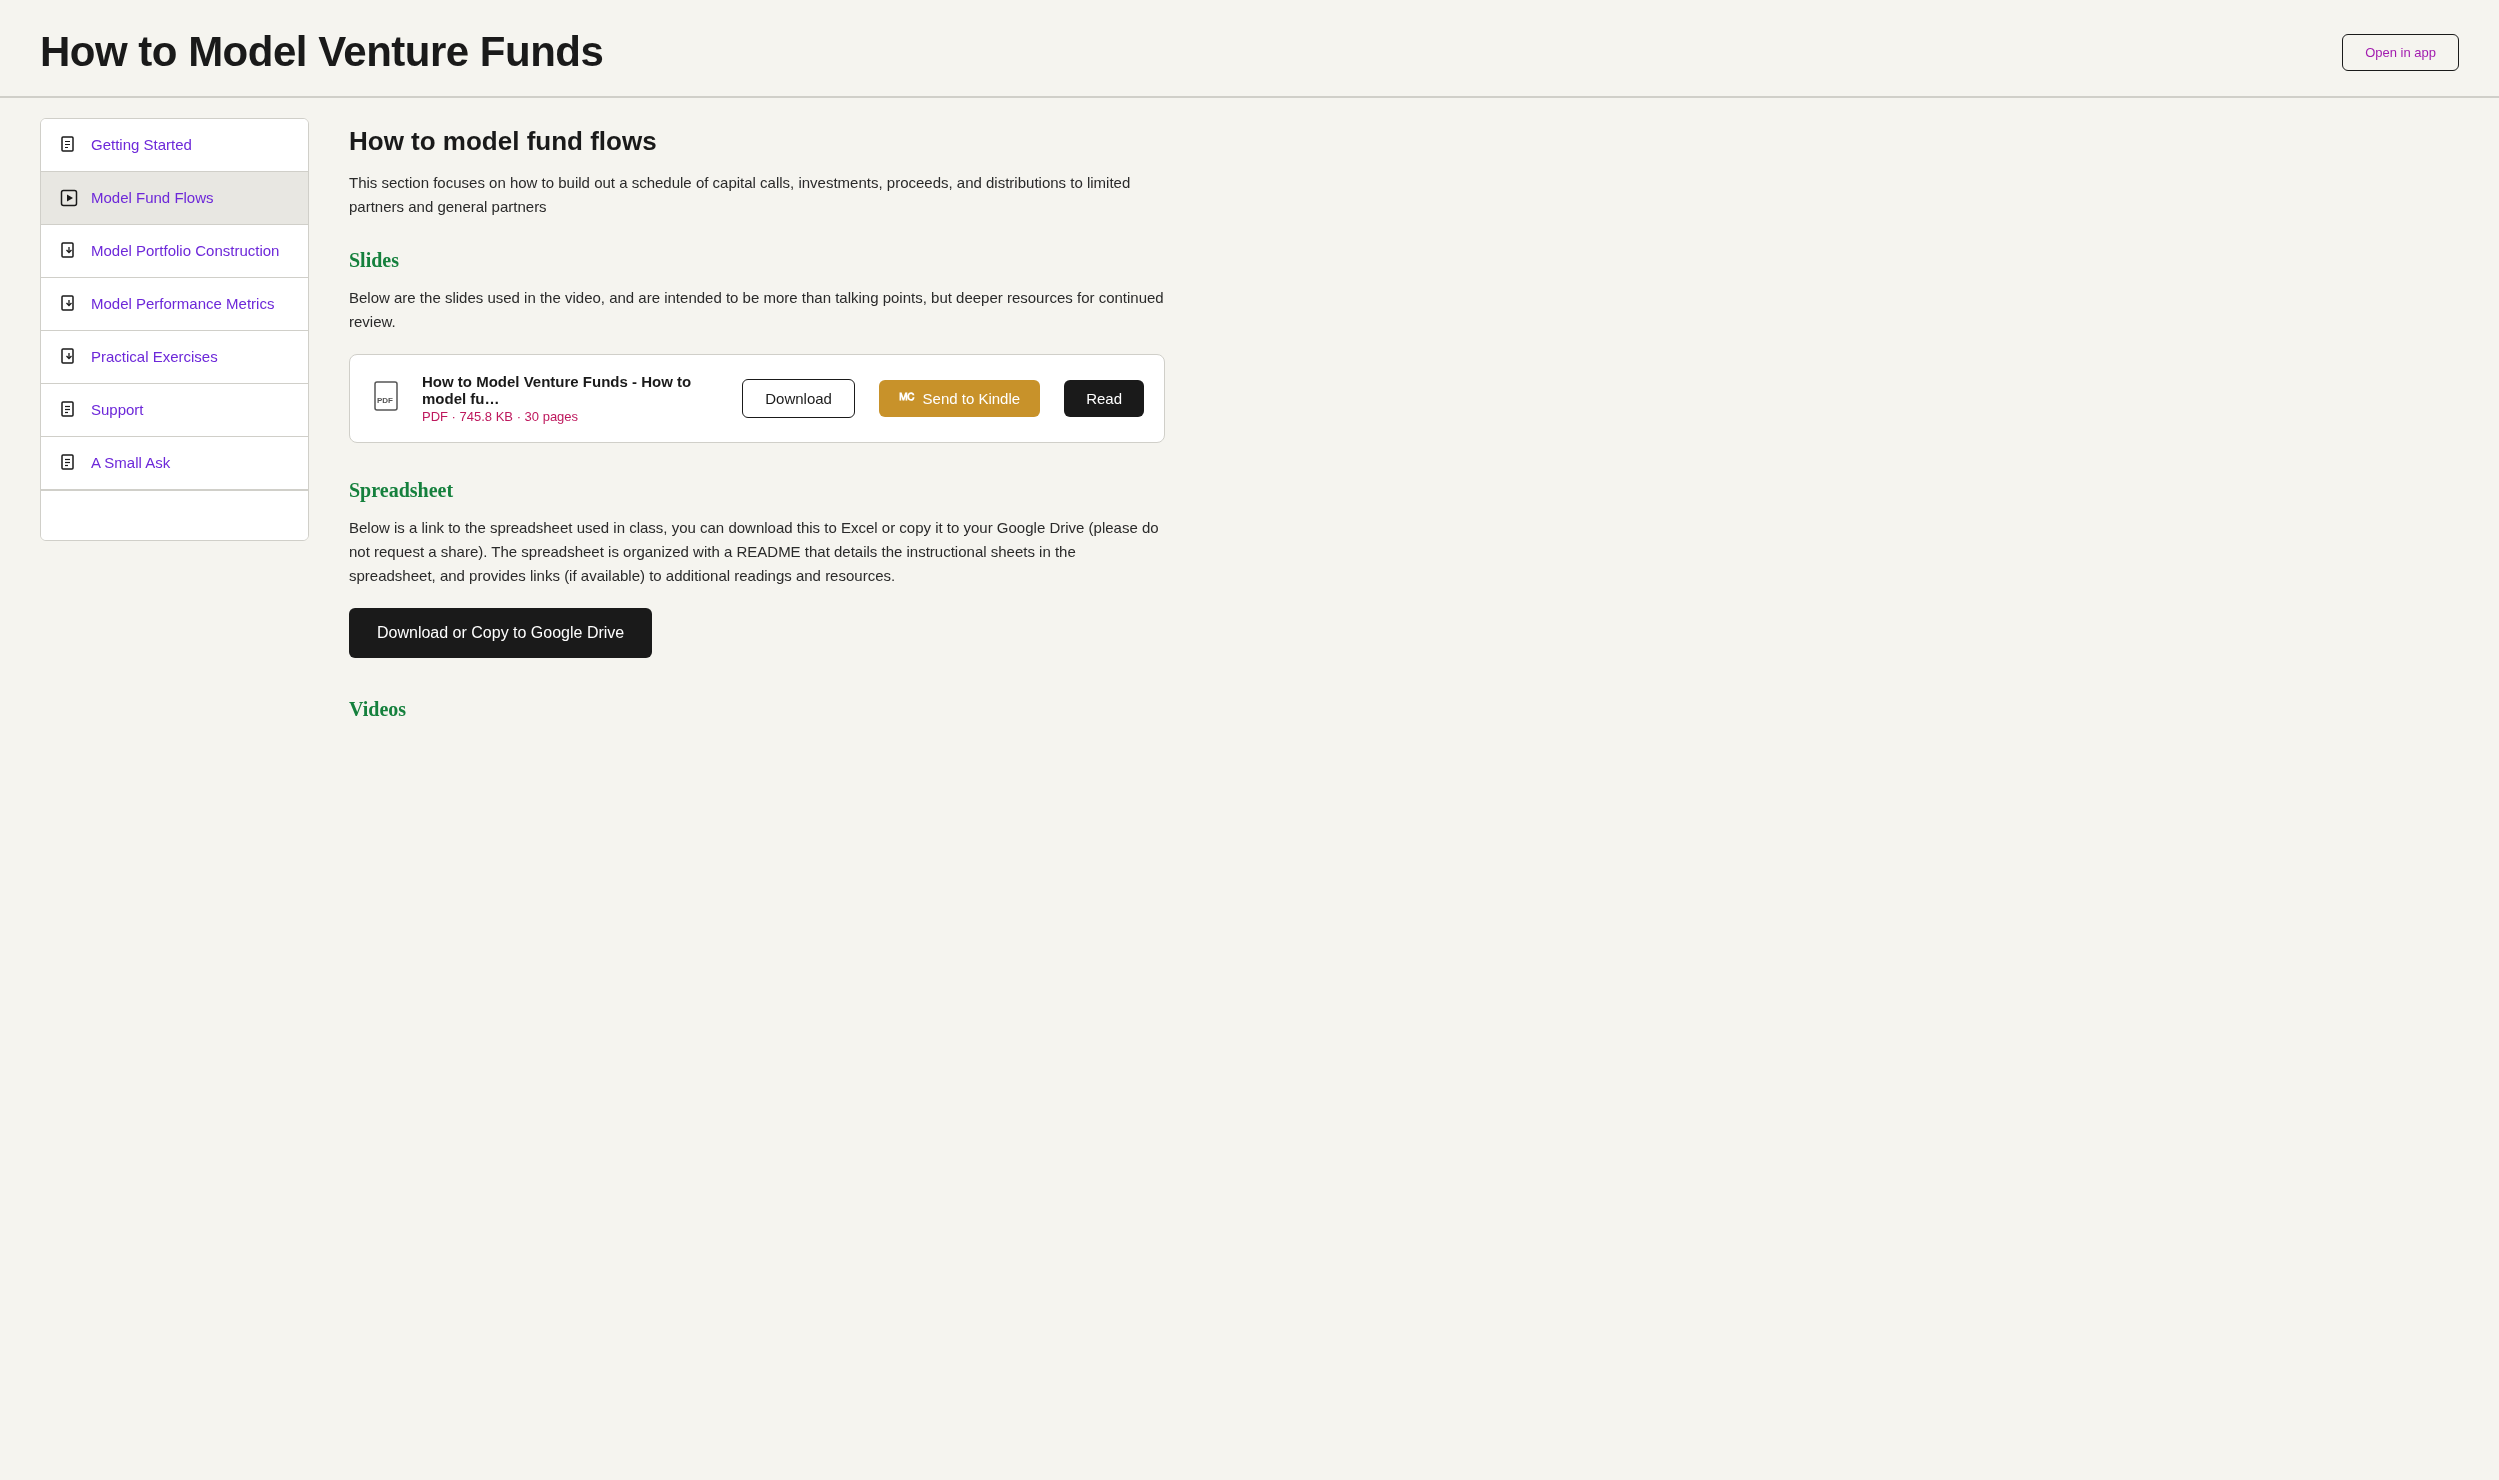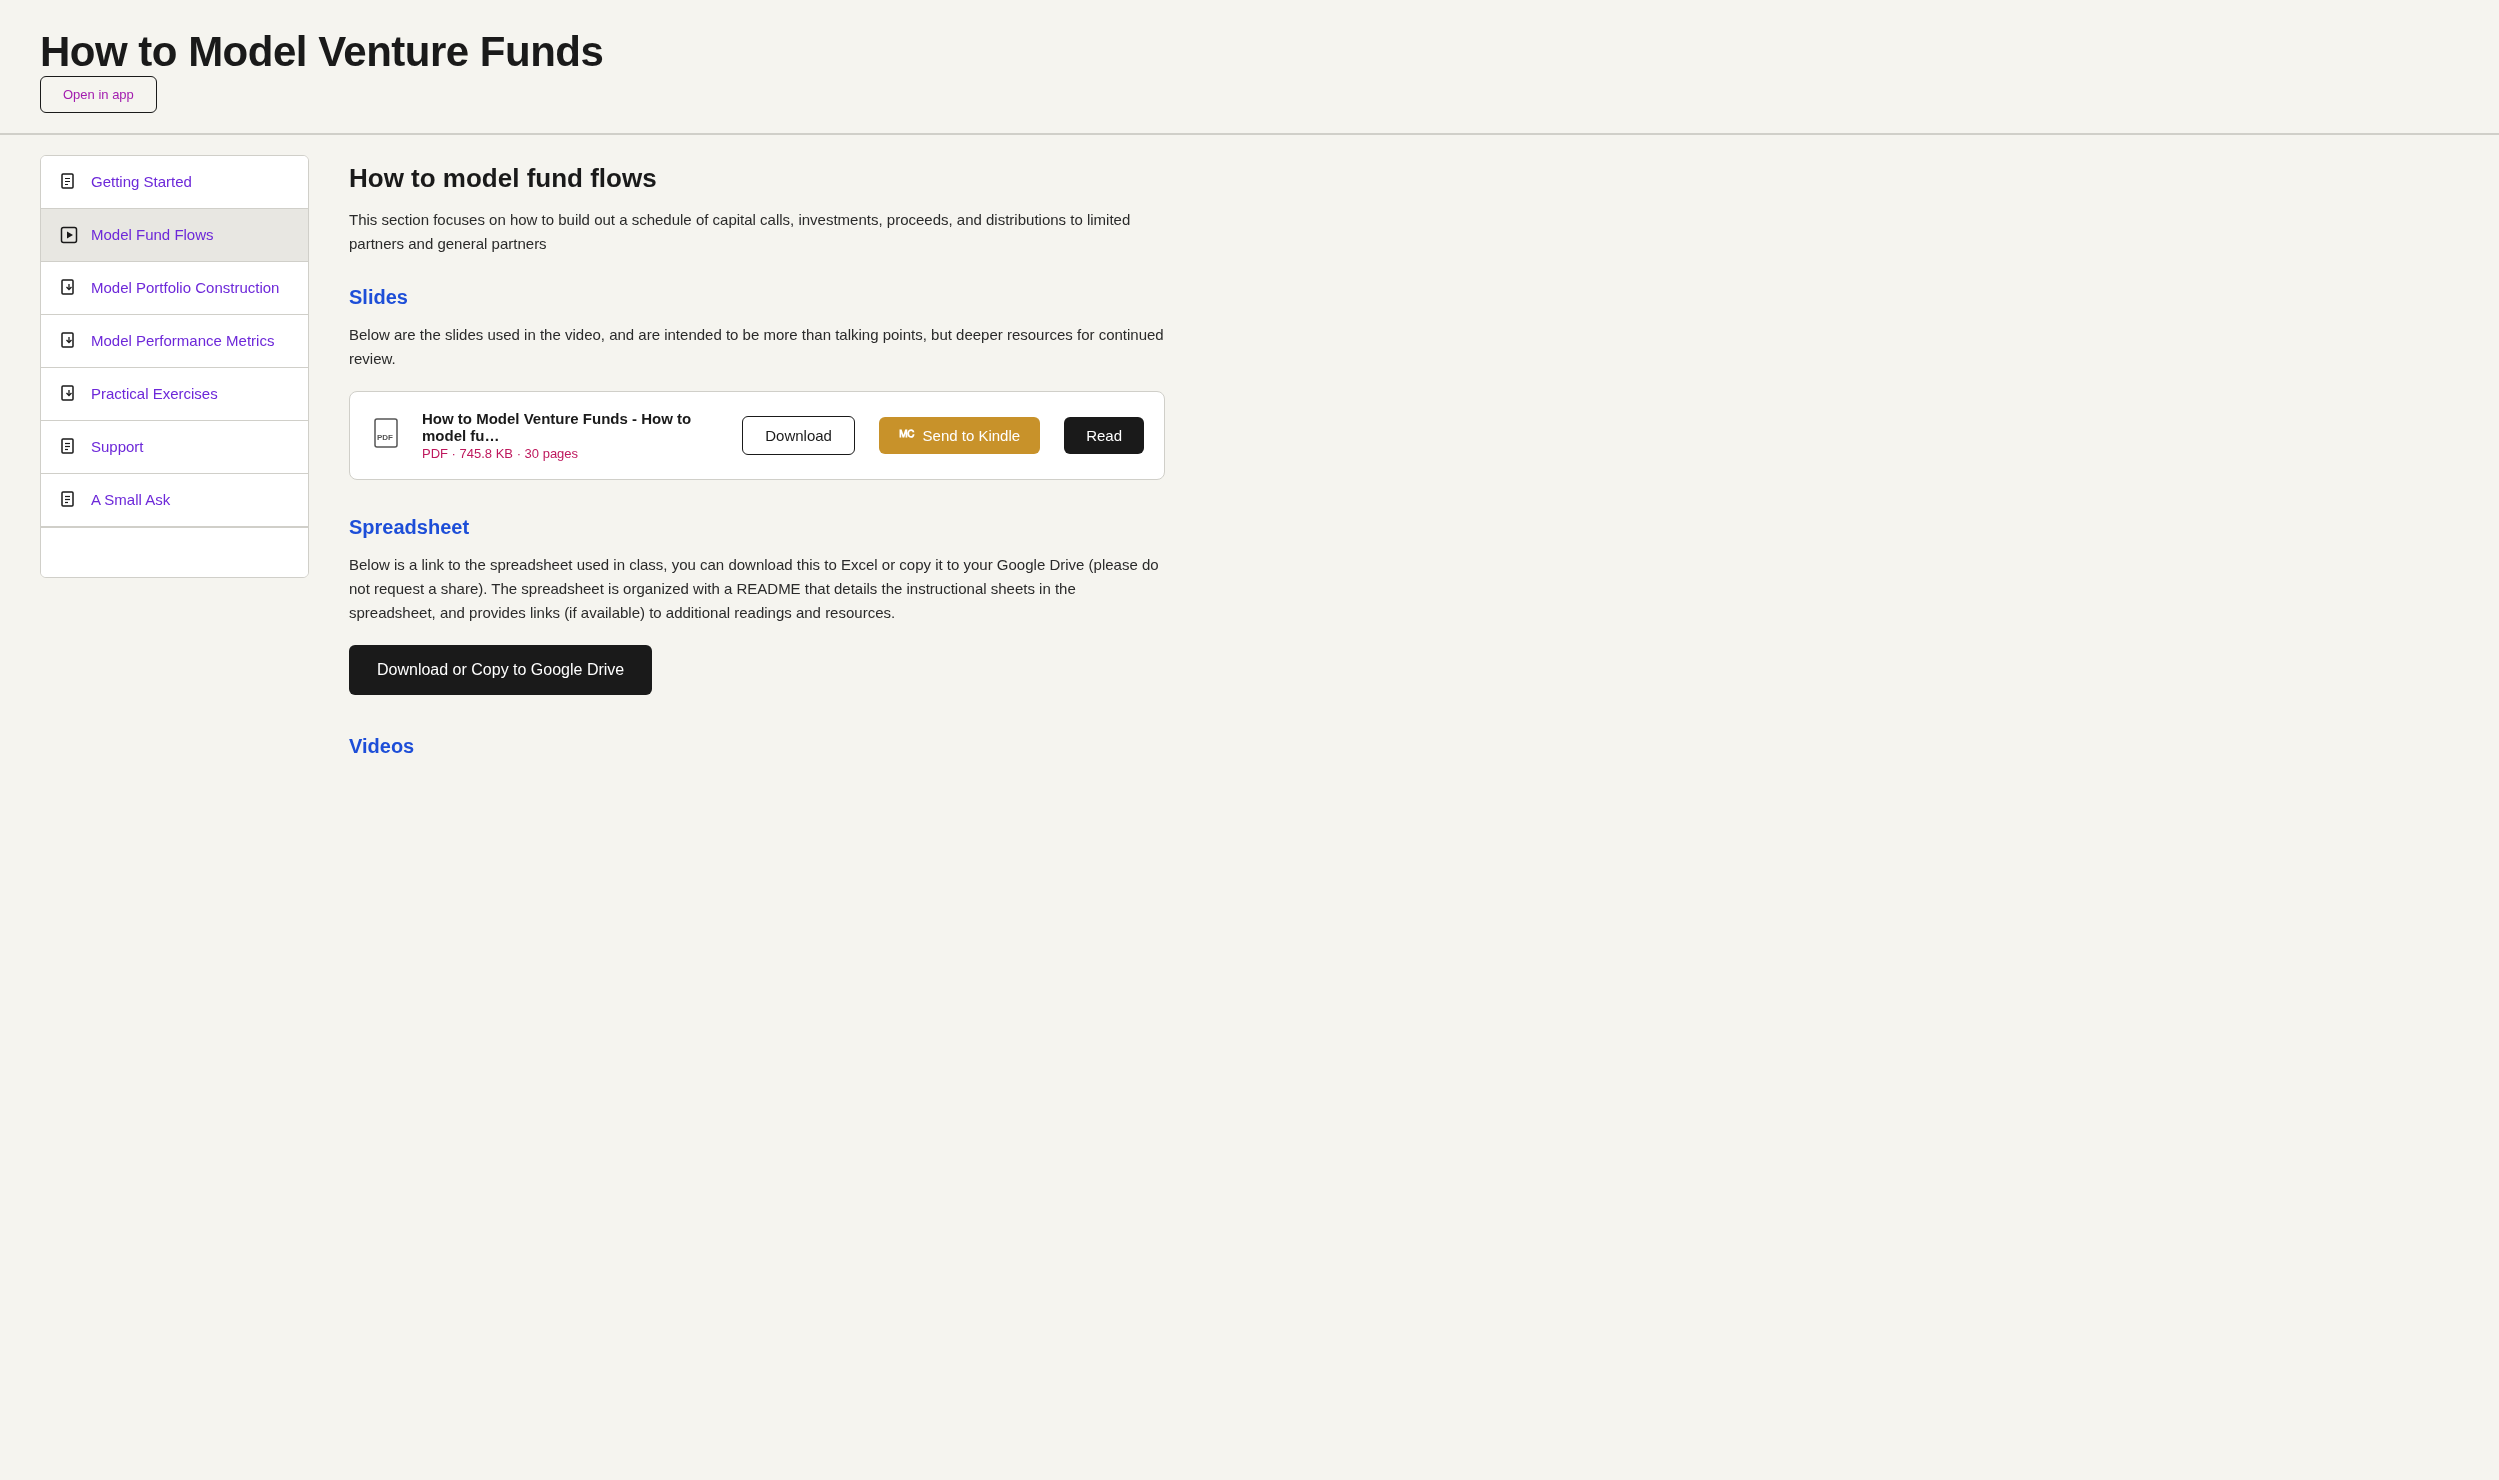--- a/index.html
+++ b/index.html
@@ -13,24 +13,23 @@
       background-color: #f5f4ef;
       color: #1a1a1a;
       min-height: 100vh;
     }
 
     
     .header {
       background-color: #f5f4ef;
       padding: 28px 40px 20px 40px;
       display: flex;
-      align-items: flex-start;
+      align-items: center;
       justify-content: space-between;
       border-bottom: 1px solid #d0cfc9;
-      flex-direction: column;
     }
 
     .header-title {
       font-size: 42px;
       font-weight: 700;
       color: #1a1a1a;
       letter-spacing: -0.5px;
     }
 
     .open-in-app-btn {
@@ -121,21 +120,22 @@
       line-height: 1.6;
       color: #2a2a2a;
       margin-bottom: 30px;
       max-width: 816px;
     }
 
     .subsection-title {
       font-size: 20px;
       font-weight: 600;
       margin-bottom: 14px;
-      color: #1d4ed8;
+      color: #15803d;
+      font-family: Liberation Serif, serif;
     }
 
     .subsection-description {
       font-size: 15px;
       line-height: 1.6;
       color: #2a2a2a;
       margin-bottom: 20px;
       max-width: 816px;
     }
 

